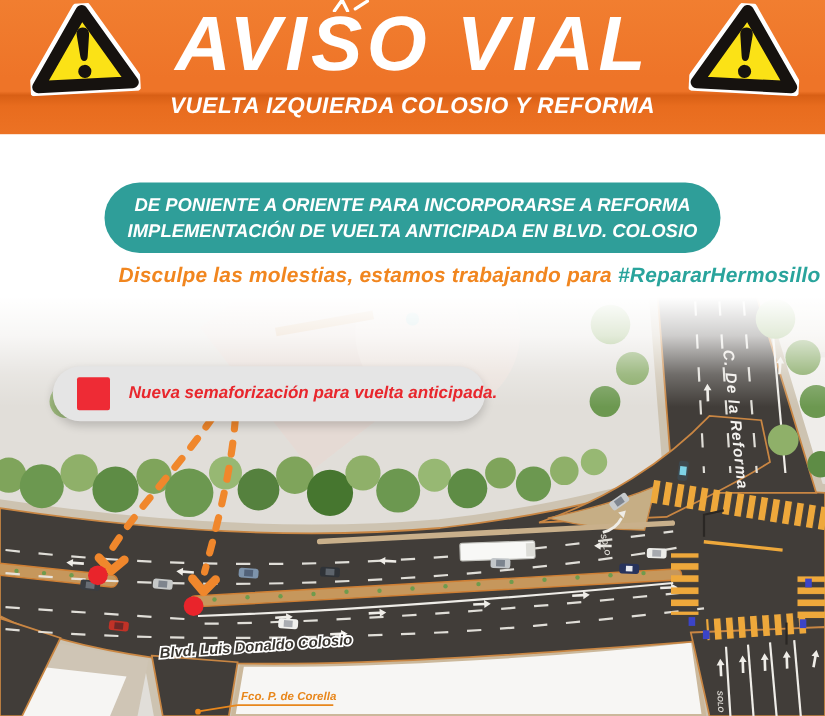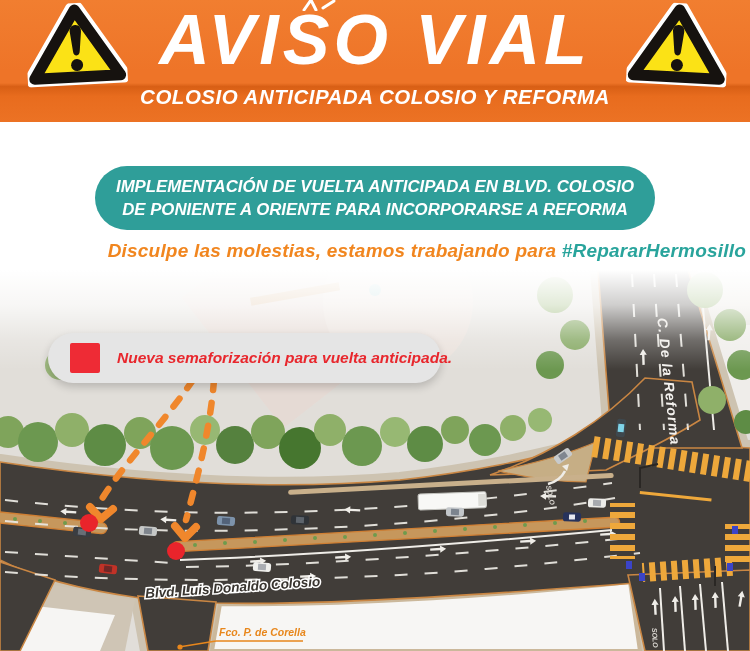--- a/index.html
+++ b/index.html
@@ -38,39 +38,39 @@
 </head>
 <body>
 
 <div class="poster">
 
   <div class="header">
     <svg class="logo-frag" width="44" height="11" viewBox="0 0 44 11">
       <path d="M8,10 L15,0 L20,10 M27,8 L38,1" stroke="#ffffff" stroke-width="3" fill="none" stroke-linecap="round"></path>
     </svg>
     <div class="hdr-title">AVISO VIAL</div>
-    <div class="hdr-sub">COLOSIO ANTICIPADA COLOSIO Y REFORMA</div>
+    <div class="hdr-sub">VUELTA IZQUIERDA COLOSIO Y REFORMA</div>
 
     <svg class="tri left" viewBox="0 0 100 82">
       <path d="M50,7 L93,74 L7,74 Z" fill="none" stroke="#ffffff" stroke-width="19" stroke-linejoin="round"></path>
       <path d="M50,7 L93,74 L7,74 Z" fill="#FBE216" stroke="#16120F" stroke-width="11" stroke-linejoin="round"></path>
       <path d="M50,22 C54,22 56,25 55.6,29 L53.4,48 C53.2,51 51.8,52.5 50,52.5 C48.2,52.5 46.8,51 46.6,48 L44.4,29 C44,25 46,22 50,22 Z" fill="#16120F"></path>
       <circle cx="50" cy="62" r="6" fill="#16120F"></circle>
     </svg>
     <svg class="tri right" viewBox="0 0 100 82">
       <path d="M50,7 L93,74 L7,74 Z" fill="none" stroke="#ffffff" stroke-width="19" stroke-linejoin="round"></path>
       <path d="M50,7 L93,74 L7,74 Z" fill="#FBE216" stroke="#16120F" stroke-width="11" stroke-linejoin="round"></path>
       <path d="M50,22 C54,22 56,25 55.6,29 L53.4,48 C53.2,51 51.8,52.5 50,52.5 C48.2,52.5 46.8,51 46.6,48 L44.4,29 C44,25 46,22 50,22 Z" fill="#16120F"></path>
       <circle cx="50" cy="62" r="6" fill="#16120F"></circle>
     </svg>
   </div>
 
   <div class="teal-box">
+    <div>DE PONIENTE A ORIENTE PARA INCORPORARSE A REFORMA</div>
     <div>IMPLEMENTACIÓN DE VUELTA ANTICIPADA EN BLVD. COLOSIO</div>
-    <div>DE PONIENTE A ORIENTE PARA INCORPORARSE A REFORMA</div>
   </div>
   <div class="apology">
     <span class="ap-orange">Disculpe las molestias, estamos trabajando para</span>
     <span class="ap-teal">#RepararHermosillo</span>
   </div>
 
   <svg class="map" viewBox="0 0 750 381">
     <defs>
       <pattern id="zy" patternUnits="userSpaceOnUse" width="11" height="40">
         <rect x="0" y="0" width="6" height="40" fill="#EEA83B"></rect>

